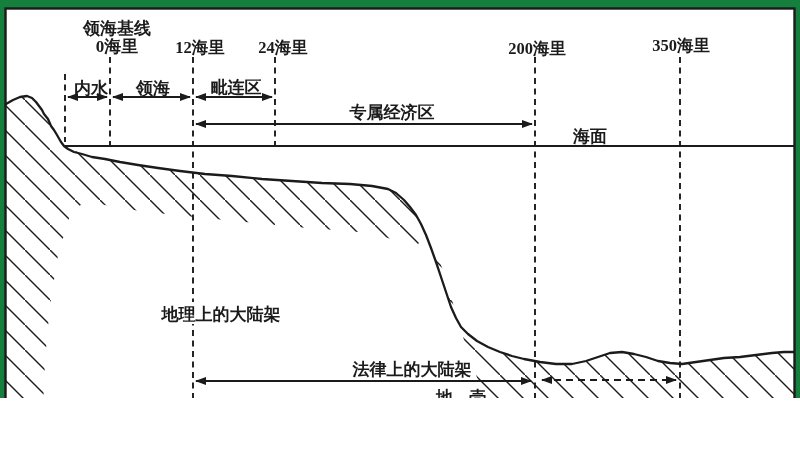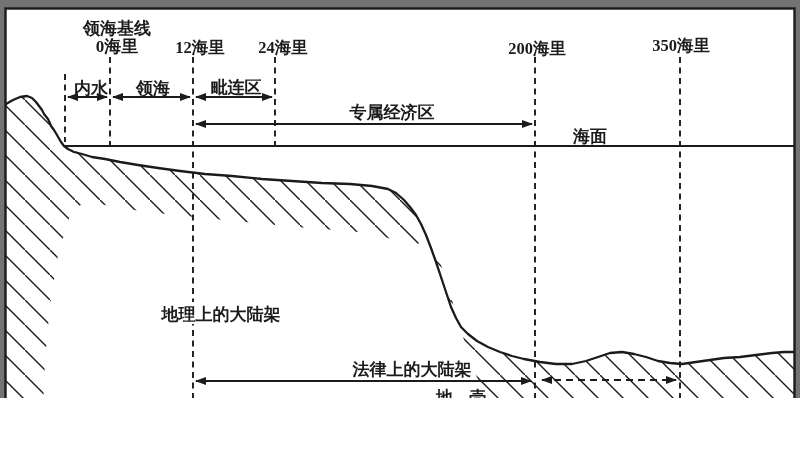--- a/index.html
+++ b/index.html
@@ -1,16 +1,16 @@
 <!DOCTYPE html>
 <html><head>
 <meta charset="utf-8">
 <style>
   html,body{margin:0;padding:0;background:#ffffff;}
-  .stage{width:800px;height:398px;position:relative;background:#737373;overflow:hidden;}
+  .stage{width:800px;height:398px;position:relative;background:#15803d;overflow:hidden;}
   svg{display:block;}
   .lbl{
     font-family:"Liberation Serif","DejaVu Serif",serif;
     font-weight:bold;
     fill:#1b1b1b;
   }
   .lbl-lg{font-size:17px;}
   .lbl-md{font-size:16.5px;}
   .ink{stroke:#1b1b1b;}
 </style>

